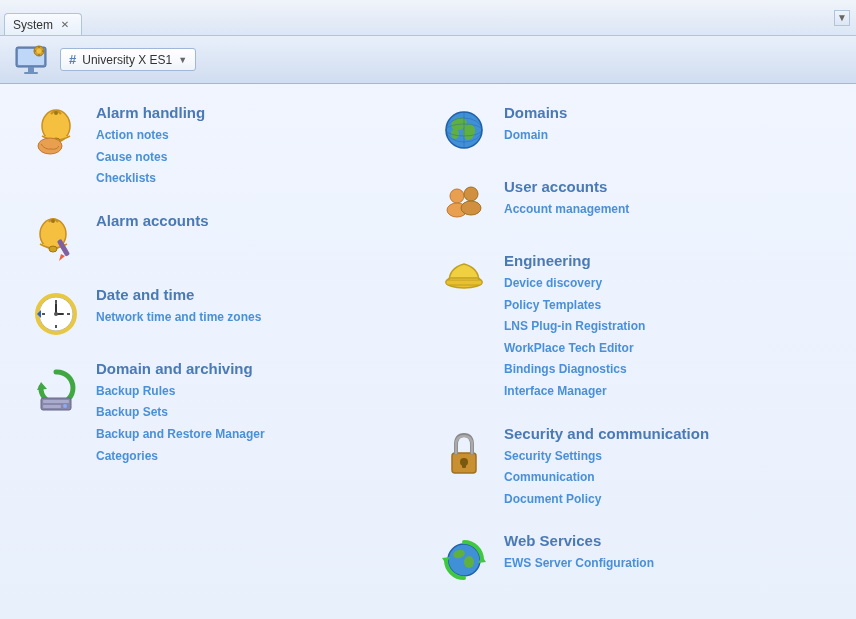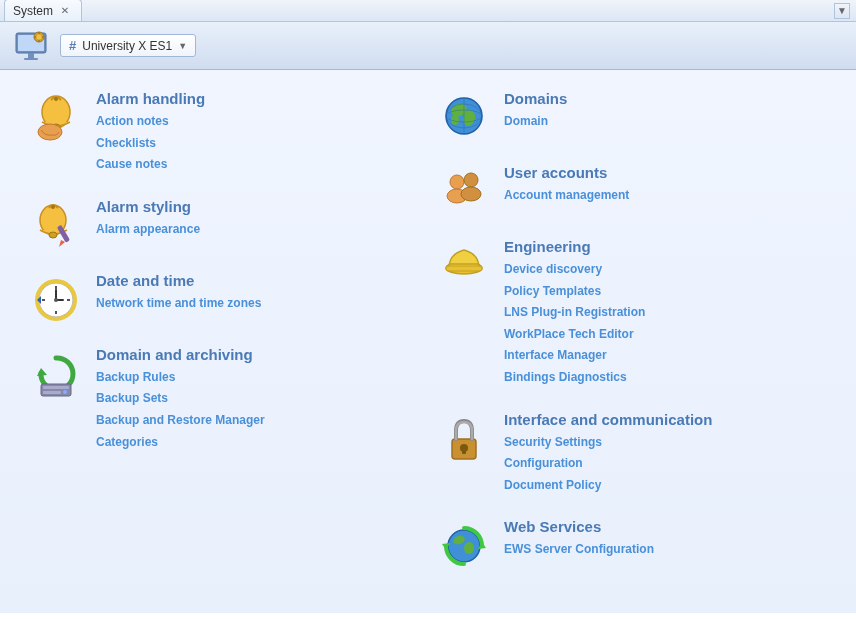--- a/index.html
+++ b/index.html
@@ -12,21 +12,21 @@
       height: 619px;
       overflow: hidden;
     }
 
     
     .title-bar {
       display: flex;
       align-items: center;
       background: linear-gradient(to bottom, #f0f4fa, #dce6f5);
       border-bottom: 1px solid #b0c4de;
-      height: 22px;
+      height: 36px;
       padding: 0;
     }
     .tab-area {
       display: flex;
       align-items: flex-end;
       height: 100%;
       padding-left: 4px;
     }
     .tab {
       display: flex;
@@ -223,41 +223,40 @@
 
             <circle cx="25" cy="7" r="2" fill="#a07810"></circle>
 
             <ellipse cx="19" cy="40" rx="12" ry="8" fill="#e8a050" stroke="#c07830" stroke-width="1"></ellipse>
             <path d="M10 38 Q14 44 20 43 Q26 44 28 40" fill="#e8a050" stroke="#c07830" stroke-width="1"></path>
           </svg>
         </div>
         <div class="section-content">
           <div class="section-title">Alarm handling</div>
           <a class="section-link">Action notes</a>
+          <a class="section-link">Cause notes</a>
           <a class="section-link">Checklists</a>
-          <a class="section-link">Cause notes</a>
         </div>
       </div>
 
       <div class="section">
         <div class="section-icon">
           <svg width="50" height="52" viewBox="0 0 50 52">
             <ellipse cx="22" cy="20" rx="13" ry="15" fill="#f5c040" stroke="#c89020" stroke-width="1.5"></ellipse>
             <path d="M18 8 Q22 2 27 8" fill="none" stroke="#c89020" stroke-width="2"></path>
             <path d="M9 30 Q22 38 36 30" fill="#f5c040" stroke="#c89020" stroke-width="1.5"></path>
             <ellipse cx="22" cy="35" rx="4" ry="3" fill="#d0a020" stroke="#a07810" stroke-width="1"></ellipse>
             <circle cx="22" cy="7" r="2" fill="#a07810"></circle>
 
             <rect x="30" y="25" width="5" height="18" rx="2" fill="#8060a0" transform="rotate(-30 32 34)"></rect>
             <polygon points="30,40 34,42 28,47" fill="#f06040"></polygon>
           </svg>
         </div>
         <div class="section-content">
-          <div class="section-title">Alarm styling</div>
-          <a class="section-link">Alarm appearance</a>
+          <div class="section-title">Alarm accounts</div>
         </div>
       </div>
 
       <div class="section">
         <div class="section-icon">
           <svg width="50" height="52" viewBox="0 0 50 52">
             <circle cx="25" cy="26" r="19" fill="#f0f0f0" stroke="#888" stroke-width="2"></circle>
             <circle cx="25" cy="26" r="17" fill="white" stroke="#aaa" stroke-width="1"></circle>
 
             <circle cx="25" cy="26" r="19" fill="none" stroke="#e8c840" stroke-width="4"></circle>
@@ -356,42 +355,42 @@
 
             <line x1="10" y1="24" x2="40" y2="24" stroke="#c0a020" stroke-width="1.5"></line>
           </svg>
         </div>
         <div class="section-content">
           <div class="section-title">Engineering</div>
           <a class="section-link">Device discovery</a>
           <a class="section-link">Policy Templates</a>
           <a class="section-link">LNS Plug-in Registration</a>
           <a class="section-link">WorkPlace Tech Editor</a>
+          <a class="section-link">Bindings Diagnostics</a>
           <a class="section-link">Interface Manager</a>
-          <a class="section-link">Bindings Diagnostics</a>
         </div>
       </div>
 
       <div class="section">
         <div class="section-icon">
           <svg width="50" height="52" viewBox="0 0 50 52">
 
             <rect x="13" y="26" width="24" height="20" rx="3" fill="#c89030" stroke="#a07020" stroke-width="1.5"></rect>
 
             <path d="M17 26 L17 18 Q17 8 25 8 Q33 8 33 18 L33 26" fill="none" stroke="#888" stroke-width="4" stroke-linecap="round"></path>
             <path d="M17 26 L17 18 Q17 9 25 9 Q33 9 33 18 L33 26" fill="none" stroke="#aaa" stroke-width="2.5" stroke-linecap="round"></path>
 
             <circle cx="25" cy="35" r="4" fill="#7a5810"></circle>
             <rect x="23" y="35" width="4" height="6" rx="1" fill="#7a5810"></rect>
           </svg>
         </div>
         <div class="section-content">
-          <div class="section-title">Interface and communication</div>
+          <div class="section-title">Security and communication</div>
           <a class="section-link">Security Settings</a>
-          <a class="section-link">Configuration</a>
+          <a class="section-link">Communication</a>
           <a class="section-link">Document Policy</a>
         </div>
       </div>
 
       <div class="section">
         <div class="section-icon">
           <svg width="50" height="52" viewBox="0 0 50 52">
 
             <circle cx="25" cy="26" r="16" fill="#4090d8" stroke="#2060a8" stroke-width="1.5"></circle>
             <ellipse cx="20" cy="20" rx="6" ry="4" fill="#60b040" transform="rotate(-20 20 20)"></ellipse>

